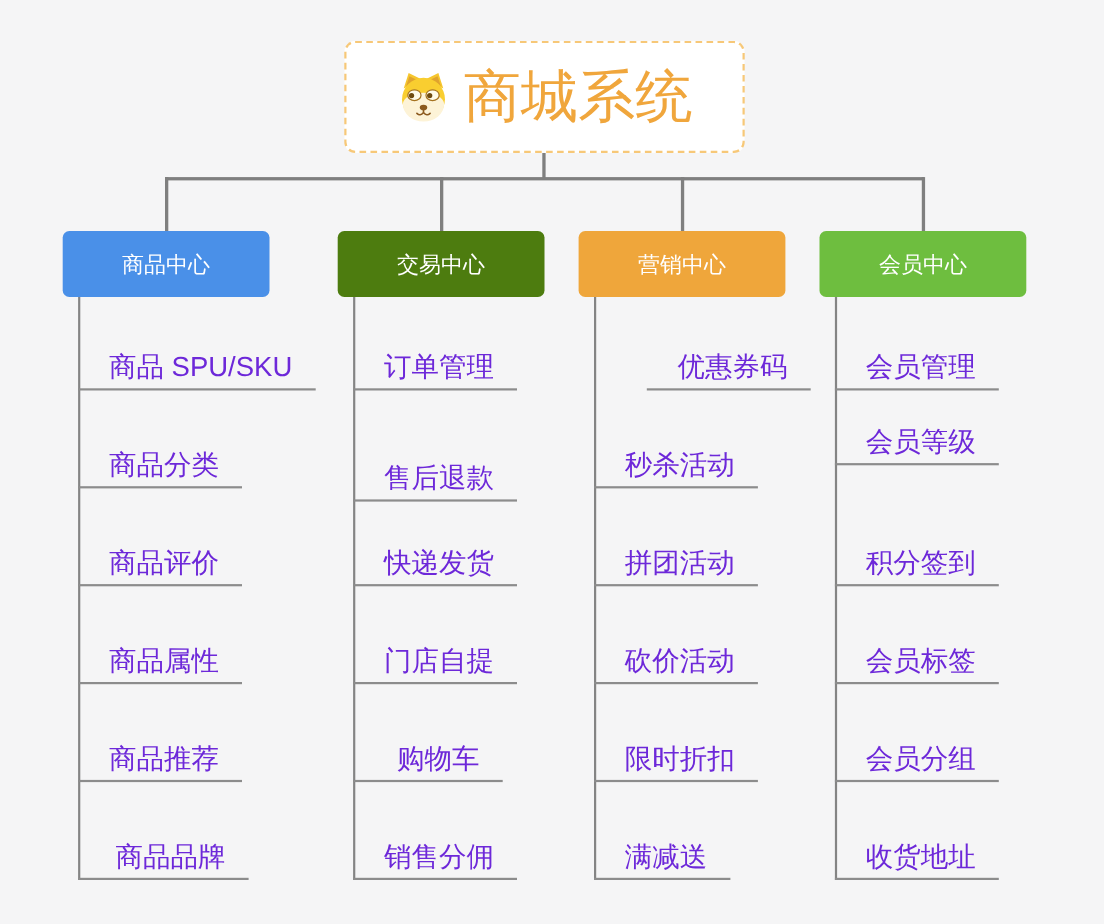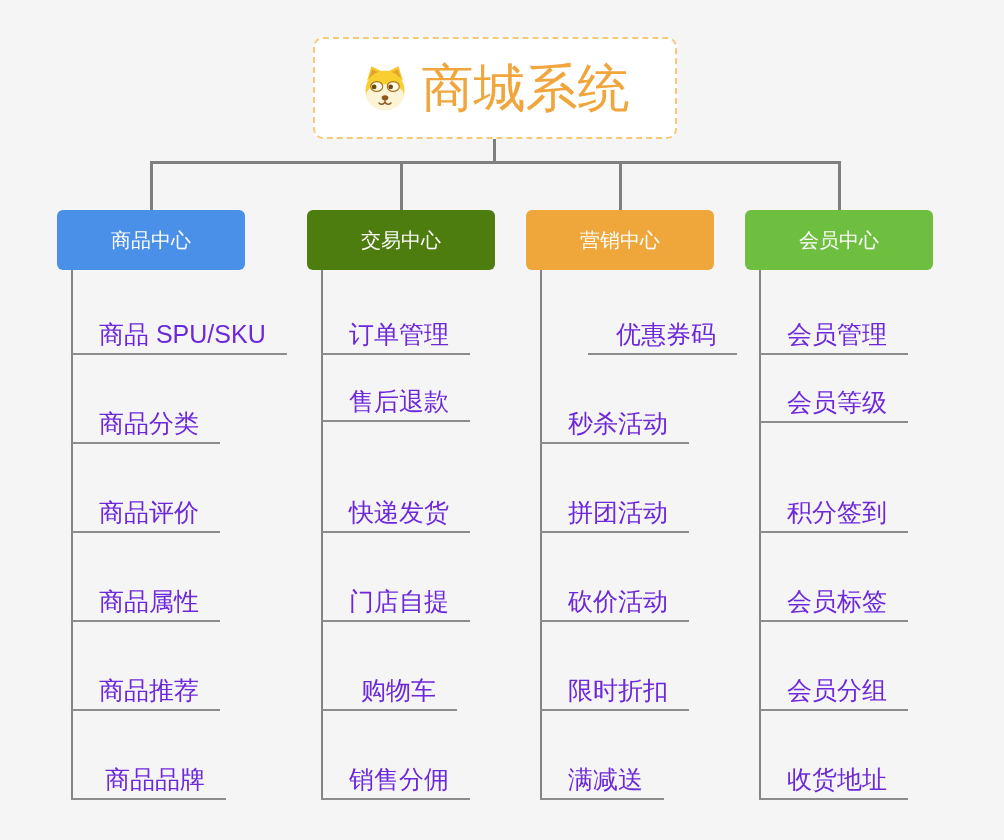--- a/index.html
+++ b/index.html
@@ -98,21 +98,21 @@
       </div>
       <div class="leaf-node" style="left: 71px; top: 758px; padding-left: 34px;">
         <span>商品品牌</span>
       </div>
       <div class="line" style="left: 399.5px; top: 161px; width: 3px; height: 49px;"></div>
       <div class="branch-node" style="left: 307px; background: #4d7c0f;">交易中心</div>
       <div class="trunk" style="left: 321px; top: 270px; height: 530px;"></div>
       <div class="leaf-node" style="left: 321px; top: 313px;">
         <span>订单管理</span>
       </div>
-      <div class="leaf-node" style="left: 321px; top: 380px; text-align: center;">
+      <div class="leaf-node" style="left: 321px; top: 414px; text-align: center;">
         <span>售后退款</span>
       </div>
       <div class="leaf-node" style="left: 321px; top: 491px;">
         <span>快递发货</span>
       </div>
       <div class="leaf-node" style="left: 321px; top: 580px;">
         <span>门店自提</span>
       </div>
       <div class="leaf-node" style="left: 321px; top: 669px; padding-left: 40px;">
         <span>购物车</span>

